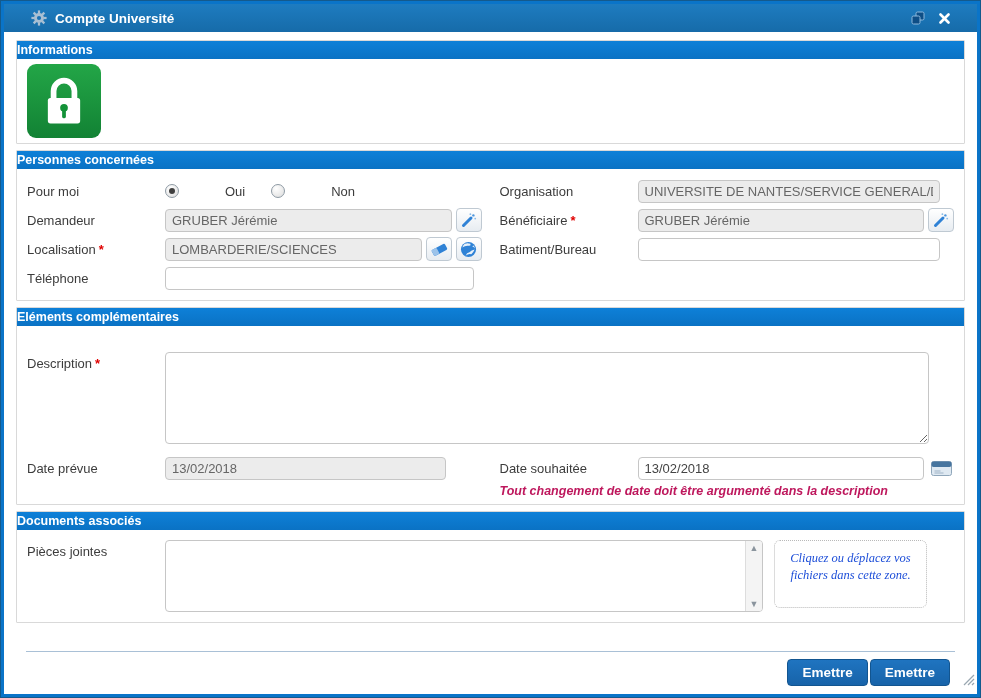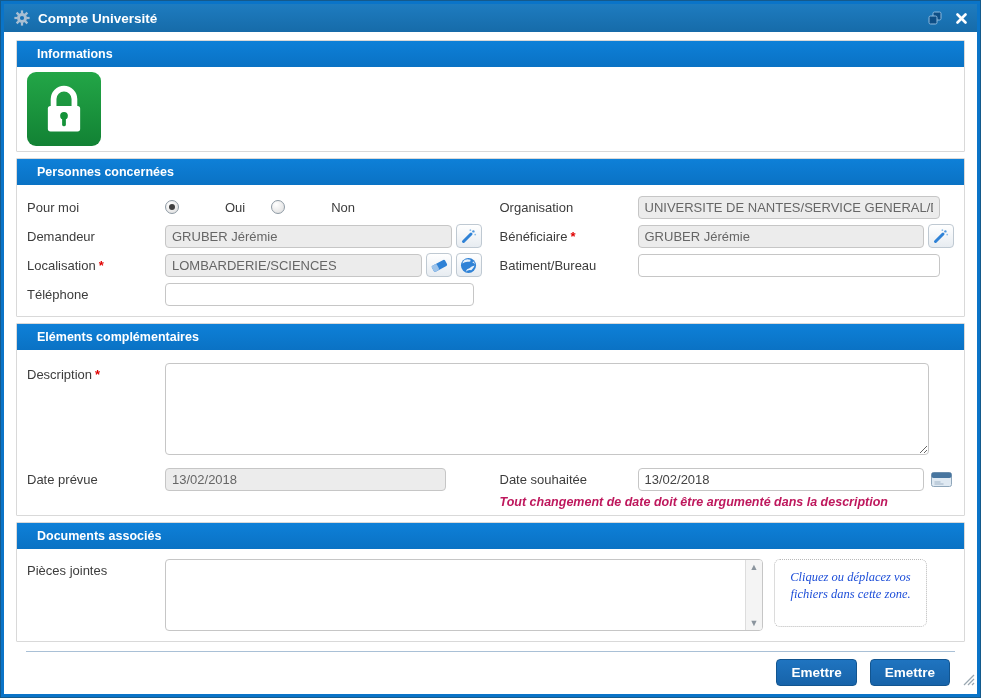--- a/index.html
+++ b/index.html
@@ -4,30 +4,30 @@
 <style>
   * { box-sizing: border-box; margin: 0; padding: 0; }
   html, body { width: 981px; height: 698px; overflow: hidden; background: #fff;
     font-family: "Liberation Sans", sans-serif; }
   .window { width: 981px; height: 698px; border: 1px solid #145a8c; background: #fff;
     display: flex; flex-direction: column; }
   .window-inner { flex: 1; display: flex; flex-direction: column; border: 3px solid #0a74c8; background: #fff; }
 
   
   .titlebar { height: 28px; background: linear-gradient(180deg, #1e7cc0, #166ba9);
-    display: flex; align-items: center; padding: 0 10px; flex: 0 0 auto; }
+    display: flex; align-items: center; padding: 0 27px; flex: 0 0 auto; }
   .titlebar .title { color: #fff; font-weight: bold; font-size: 13.5px; margin-left: 8px; }
   .tb-right { margin-left: auto; display: flex; align-items: center; gap: 14px; }
   .tb-btn { cursor: pointer; display: flex; align-items: center; }
 
   
   .content { flex: 1; padding: 8px 12px 0 12px; display: flex; flex-direction: column; overflow: hidden; }
   section { border: 1px solid #d9d9d9; border-radius: 1px; margin-bottom: 6px; background: #fff; }
-  .sec-h { height: 26px; background: linear-gradient(180deg, #0e80d8, #0a72c4); color: #fff;
-    font-weight: bold; font-size: 12.5px; display: flex; align-items: center; padding: 0 20px; }
+  .sec-h { height: 18px; background: linear-gradient(180deg, #0e80d8, #0a72c4); color: #fff;
+    font-weight: bold; font-size: 12.5px; display: flex; align-items: center; padding: 0 0; }
   .sec-b { padding: 6px 10px; }
 
   
   .informations-body { height: 84px; display: flex; align-items: center; }
   .lock-tile { width: 74px; height: 74px; border-radius: 9px;
     background: linear-gradient(180deg, #23a647, #128234); display: flex; align-items: center; justify-content: center; }
 
   
   .cols { display: grid; grid-template-columns: 1fr 1fr; column-gap: 18px; }
   .frow { display: flex; align-items: center; height: 26px; margin: 3px 0; }
@@ -44,41 +44,41 @@
     display: flex; align-items: center; justify-content: center; cursor: pointer; }
 
   
   .radio-opt { display: inline-flex; align-items: center; margin-right: 26px; cursor: pointer; gap: 40px; }
   .radio-circ { width: 14px; height: 14px; border-radius: 50%; border: 1px solid #8e9aa4;
     background: radial-gradient(circle at 35% 30%, #fff, #dcdcdc); position: relative; display: inline-block; }
   .radio-circ.checked::after { content: ""; position: absolute; inset: 3px; border-radius: 50%; background: #3f3f3f; }
   .radio-lbl { font-size: 13px; color: #3c3c3c; margin-left: 6px; }
 
   
-  .desc-row { display: flex; margin: 7px 0 8px 0; }
+  .desc-row { display: flex; margin: 20px 0 8px 0; }
   .desc-row .lblwrap { padding-top: 4px; }
   .desc-ta { flex: 1; height: 92px; margin-right: 25px; resize: both; }
   .warning { color: #be185d; font-weight: bold; font-style: italic; font-size: 12.5px; margin: 3px 0 0 0; }
 
   
   .docs-row { display: flex; align-items: flex-start; margin: 4px 0; }
   .listbox { flex: 0 0 598px; height: 72px; border: 1px solid #c6c6c6; border-radius: 4px;
     background: #fff; display: flex; overflow: hidden; }
   .lb-space { flex: 1; }
   .lb-scroll { flex: 0 0 17px; background: #f4f4f4; border-left: 1px solid #ddd;
     display: flex; flex-direction: column; justify-content: space-between; align-items: center; padding: 2px 0; }
   .lb-arrow { font-size: 9px; color: #8a949d; line-height: 10px; cursor: pointer; }
   .dropzone { margin-left: 11px; width: 153px; height: 68px; border: 1px dotted #b9b9b9; border-radius: 6px;
     display: flex; align-items: flex-start; justify-content: center; padding: 9px 8px; cursor: pointer; }
   .dropzone span { font-size: 12.5px; font-style: italic; color: #1d4ed8; text-align: center; line-height: 1.35; font-family: Liberation Serif, serif; }
 
   
   .footer-wrap { margin-top: auto; flex: 0 0 auto; }
   .footer-sep { border-top: 1px solid #a9c0d6; margin: 0 10px; }
-  .footer { display: flex; justify-content: flex-end; align-items: center; gap: 13px; padding: 7px 15px 8px 0; }
+  .footer { display: flex; justify-content: flex-end; align-items: center; gap: 2px; padding: 7px 15px 8px 0; }
   .btn { background: linear-gradient(180deg, #1f74c0, #1763a9); border: 1px solid #125590; border-radius: 4px;
     color: #fff; font-weight: bold; font-size: 13.5px; font-family: "Liberation Sans", sans-serif;
     height: 27px; padding: 0 14px; cursor: pointer; }
   .resize-corner { position: absolute; right: 5px; bottom: 7px; }
   .window { position: relative; }
 </style>
 </head>
 <body>
 
 <div class="window">

